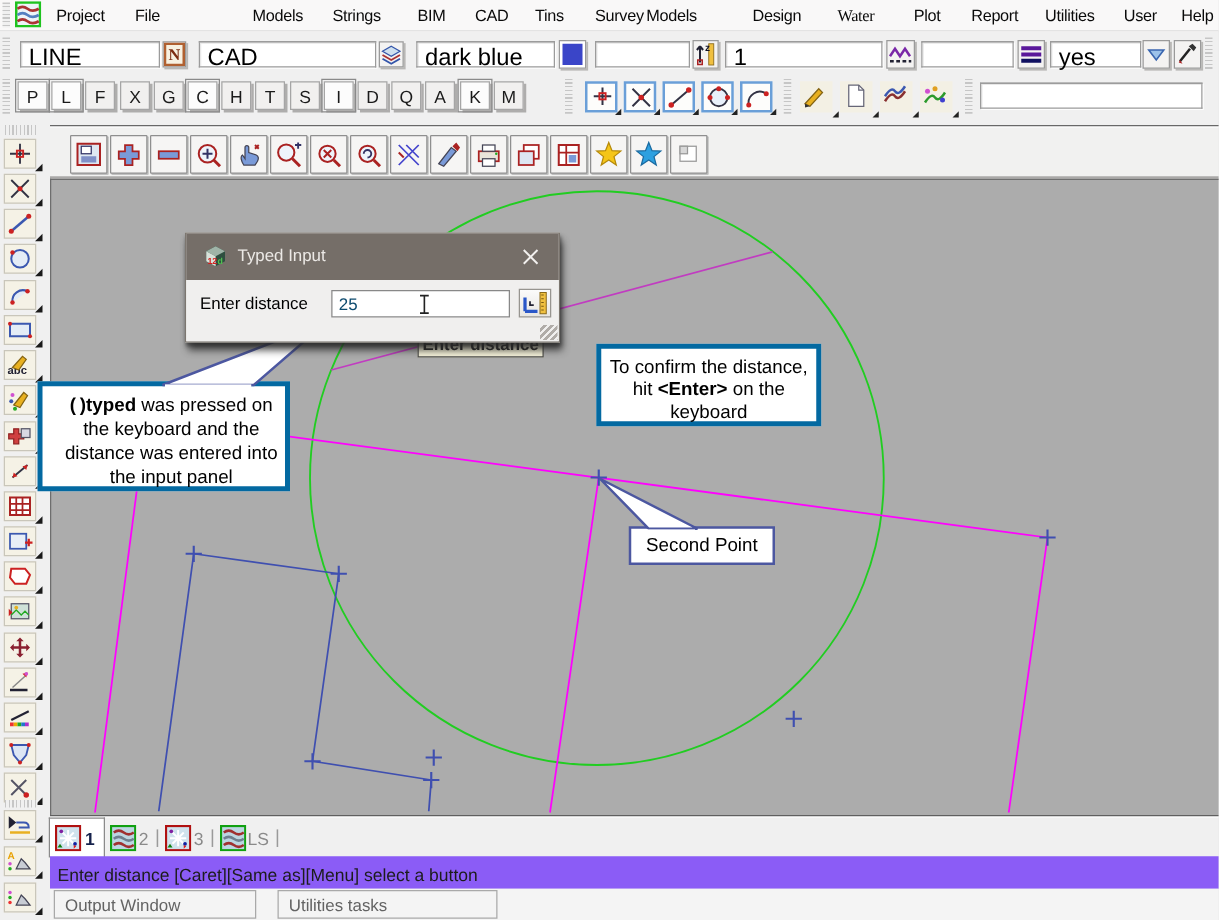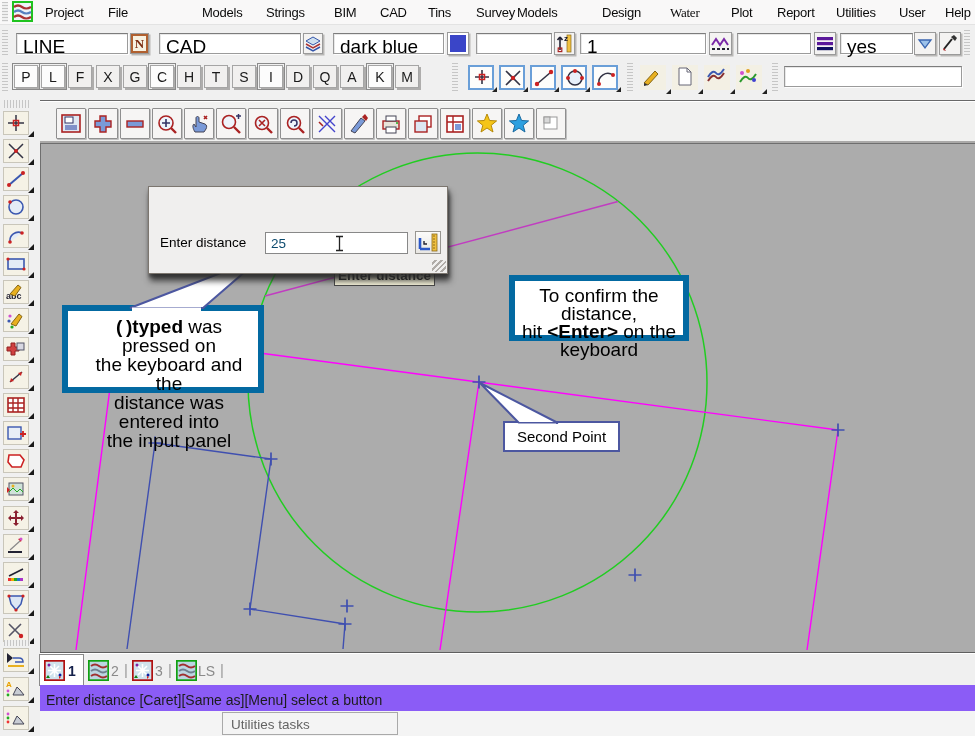--- a/index.html
+++ b/index.html
@@ -25,21 +25,21 @@
 .t4 { position:absolute; top:7px; width:30px; height:31px; background:#f6f5f4; border:1px solid #8f8f8f; border-radius:1px; box-shadow:1px 1px 0 #c0c0c0; }
 .t4 svg { position:absolute; left:2px; top:3px; }
 
 #sidebar { position:absolute; left:0; top:97px; width:40px; height:639px; background:#f0f0f0; }
 .sb { position:absolute; left:3px; width:26px; height:24px; background:#f5f2e6; border:1px solid #c9c6ba; }
 .sb:after { content:""; position:absolute; right:-6px; bottom:-3px; border-left:6px solid transparent; border-bottom:6px solid #1a1a1a; }
 .sb svg { position:absolute; left:1px; top:1px; }
 
 #canvas { position:absolute; left:40px; top:143px; width:935px; height:509px; background:#acacac; border-top:1px solid #6e6e6e; border-left:1px solid #6e6e6e; }
 
-.callout { position:absolute; background:#fff; border:6px solid #0369a1; color:#000; font-size:19px; text-align:center;margin-left:32px; }
+.callout { position:absolute; background:#fff; border:4px solid #0369a1; color:#000; font-size:15px; text-align:center; }
 
 #dialog { position:absolute; left:148px; top:186px; width:300px; height:88px; background:#f0efee; border:1px solid #7c766f; box-shadow:2px 7px 6px rgba(40,40,40,0.8), 1px 3px 3px rgba(40,40,40,0.6); }
 #dtitle { position:absolute; left:0; top:0; width:298px; height:37px; background:#756e68; color:#ece9e6; font-size:13.5px; }
 #dbody { position:absolute; left:0; top:37px; width:298px; height:49px; background:#f0efee; }
 
 #tooltip { position:absolute; left:334px; top:261px; width:101px; height:25px; background:#f6f3da; border:1px solid #4a4a4a; color:#222; font-size:13.5px; font-weight:bold; text-align:center; padding-top:6px; white-space:nowrap; overflow:hidden; }
 
 #tabbar { position:absolute; left:40px; top:652px; width:935px; height:33px; background:#f0f0f0; border-top:1px solid #5f5f5f; box-shadow:inset 0 1px 0 #fff; }
 .tabico { position:absolute; top:7px; width:21px; height:21px; }
 #statusbar { position:absolute; left:40px; top:685px; width:935px; height:26px; background:#8b5cf6; font-size:14px; font-weight:500; color:#1c1c1c; }
@@ -472,20 +472,33 @@
 <path d="M10 8 L49 48 L88 48 Z" fill="#fff" stroke="#4c57a0" stroke-width="2"></path>
 <rect x="37" y="48.5" width="49" height="3" fill="#fff"></rect>
 </svg>
 <div class="abs" style="left:504px;top:428px;width:115px;font-size:15px;text-align:center;color:#000;">Second Point</div>
 <div class="callout" style="left:30px;top:305px;width:202px;height:88px;padding-top:6px;line-height:19px;padding-left:12px;"><b>( )typed</b> was pressed on<br>the keyboard and the<br>distance was entered into<br>the input panel</div>
 <svg class="abs" style="left:120px;top:252px;" width="150" height="62" viewBox="0 0 150 62">
 <path d="M142 5 L10 56 L83 56 Z" fill="#fff" stroke="#4c57a0" stroke-width="2"></path>
 <rect x="12" y="55.5" width="69" height="4" fill="#fff"></rect>
 </svg>
 <div id="dialog">
+<div id="dtitle">
+<svg class="abs" style="left:14px;top:9px;" width="19" height="19" viewBox="0 0 19 19">
+          <path d="M9.5 1 L17 5 V13 L9.5 17 L2 13 V5 Z" fill="#2e4f40"></path>
+          <path d="M9.5 1 L17 5 L9.5 9 L2 5 Z" fill="#9fb4a8"></path>
+          <path d="M2 5 L9.5 9 V17 L2 13 Z" fill="#d8e2da"></path>
+          <text x="3" y="15" font-size="7" font-weight="bold" fill="#d02020">12</text>
+          <text x="11" y="15" font-size="7" font-weight="bold" fill="#50c050">d</text>
+        </svg>
+<span class="abs" style="left:41px;top:10px;">Typed Input</span>
+<svg class="abs" style="left:268px;top:11px;" width="15" height="15" viewBox="0 0 15 15">
+          <path d="M2 2 L13 13 M13 2 L2 13" stroke="#f2f0ee" stroke-width="1.6"></path>
+        </svg>
+</div>
 <div id="dbody">
 <span class="abs" style="left:11px;top:11px;font-size:13.5px;color:#000;">Enter distance</span>
 <div class="abs" style="left:116px;top:8px;width:143px;height:22px;background:#fff;border:1px solid #888;">
 <span class="abs" style="left:5px;top:3px;font-size:13.5px;color:#0c4a6e;">25</span>
 <svg class="abs" style="left:68px;top:2px;" width="11" height="17" viewBox="0 0 11 17">
             <path d="M2 1.5 h7 M2 15.5 h7 M5.5 1.5 v14" stroke="#222" stroke-width="1.3" fill="none"></path>
           </svg>
 </div>
 <div class="abs" style="left:266px;top:7px;width:26px;height:23px;background:linear-gradient(#fbfbfa,#e8e6e2);border:1px solid #979590;">
 <svg width="24" height="21" viewBox="0 0 24 21">
@@ -533,15 +546,16 @@
         <path d="M3 11 Q7 8 11 11 T19 11" stroke="#708090" stroke-width="2" fill="none"></path>
         <path d="M3 16 Q7 13 11 16 T19 16" stroke="#a03030" stroke-width="2" fill="none"></path>
       </svg>
 <span class="abs" style="left:158px;top:10px;font-size:14px;color:#8a8a8a;">LS</span>
 <span class="abs" style="left:180px;top:8px;font-size:15px;color:#9a9a9a;">|</span>
 </div>
 <div id="statusbar">
       <span style="position:absolute;left:6px;top:7px;">Enter distance [Caret][Same as][Menu] select a button</span>
     </div>
 <div id="bottombar">
+  <div class="bbox" style="left:3px;width:162px;">Output Window</div>
   <div class="bbox" style="left:182px;width:176px;">Utilities tasks</div>
 </div>
 </div>
 
 </body></html>

